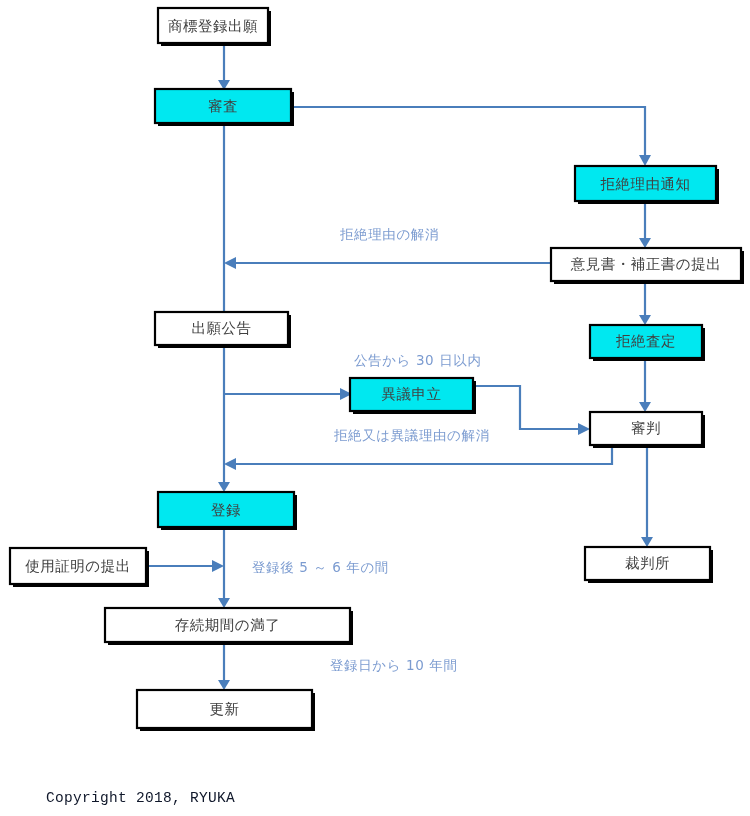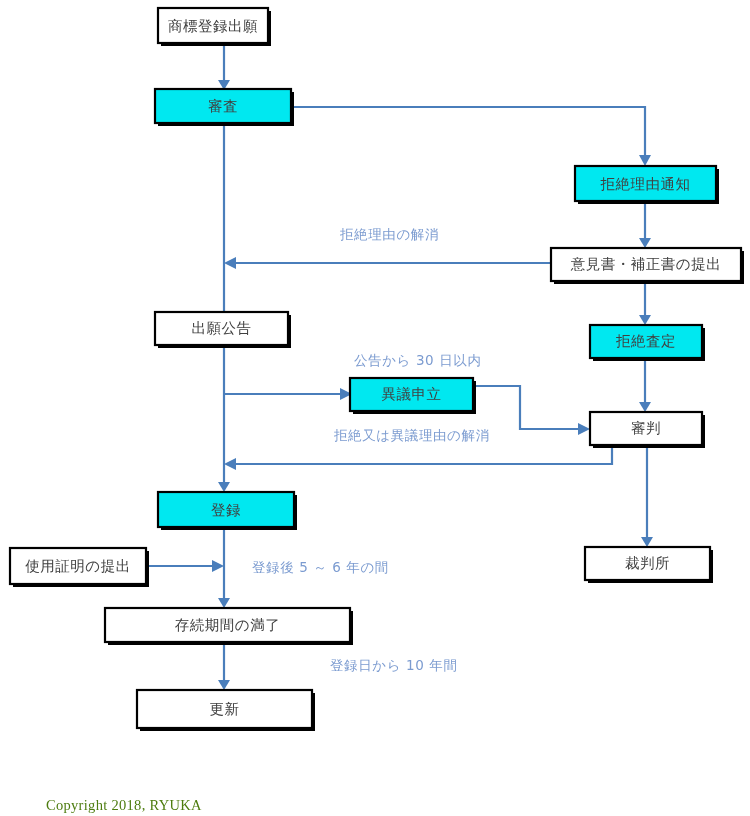--- a/index.html
+++ b/index.html
@@ -56,26 +56,25 @@
   .edge-label {
     font-family: "DejaVu Sans", "Liberation Sans", sans-serif;
     font-size: 13.5px;
     fill: #7B9BD0;
     letter-spacing: 0.6px;
   }
   .copyright {
     position: absolute;
     left: 46px;
     top: 790px;
-    font-family: Liberation Serif, serif;
+    font-family: Liberation Mono, monospace;
     font-size: 14.5px;
-    color: #4d7c0f;
+    color: #0f172a;
     letter-spacing: 0.3px;
     white-space: nowrap;
-    margin-top: 7px;
   }
 </style>
 </head>
 <body>
 
 <div id="chart-root">
   <svg class="flow" viewBox="0 0 750 816" xmlns="http://www.w3.org/2000/svg">
 
     <defs>
       <marker id="arrowDown" markerWidth="10" markerHeight="10" refX="5" refY="8" orient="auto" markerUnits="userSpaceOnUse">

